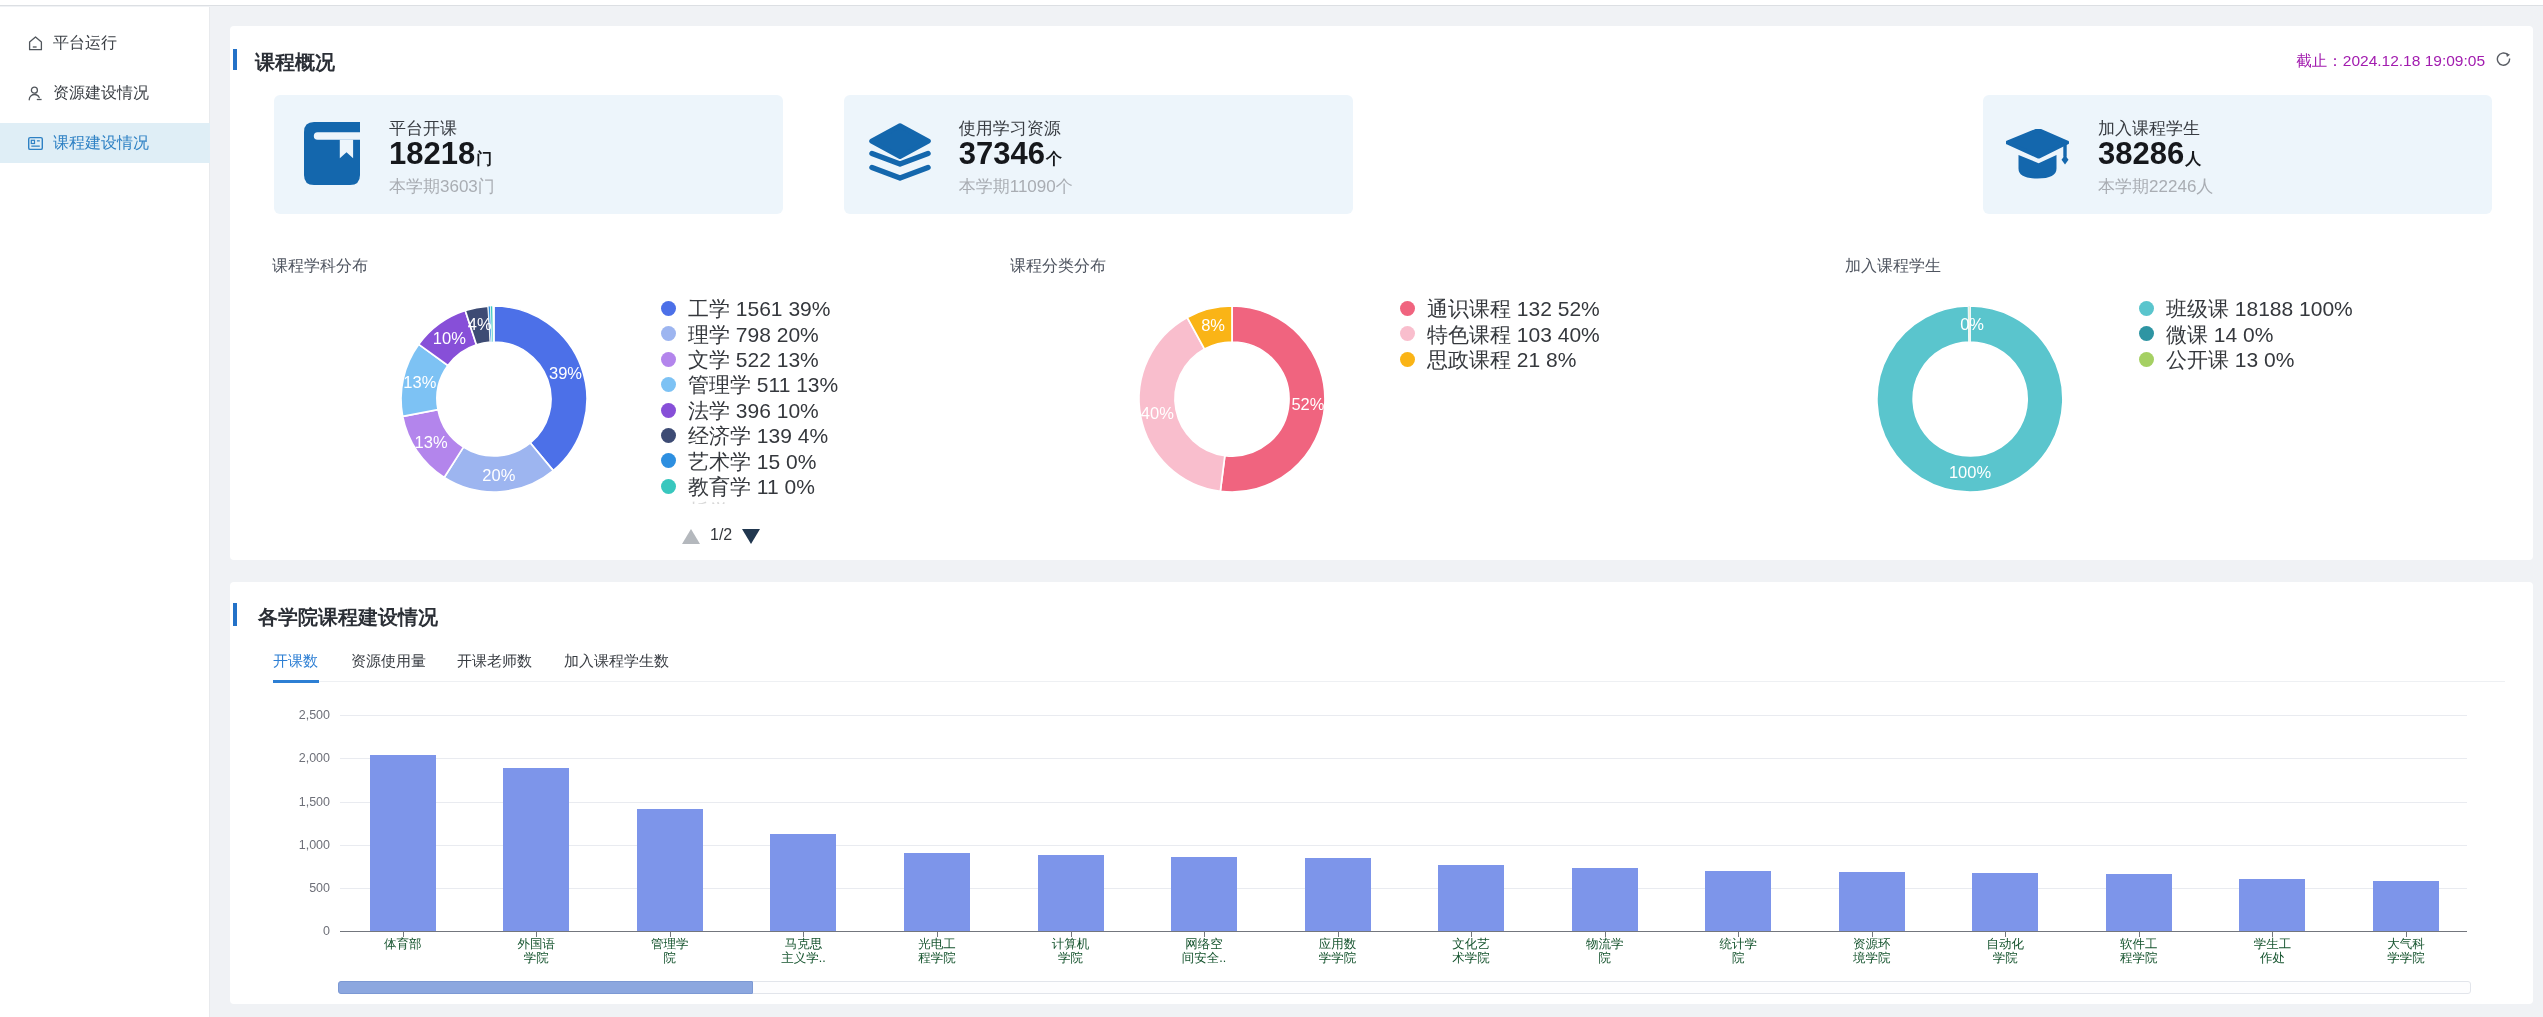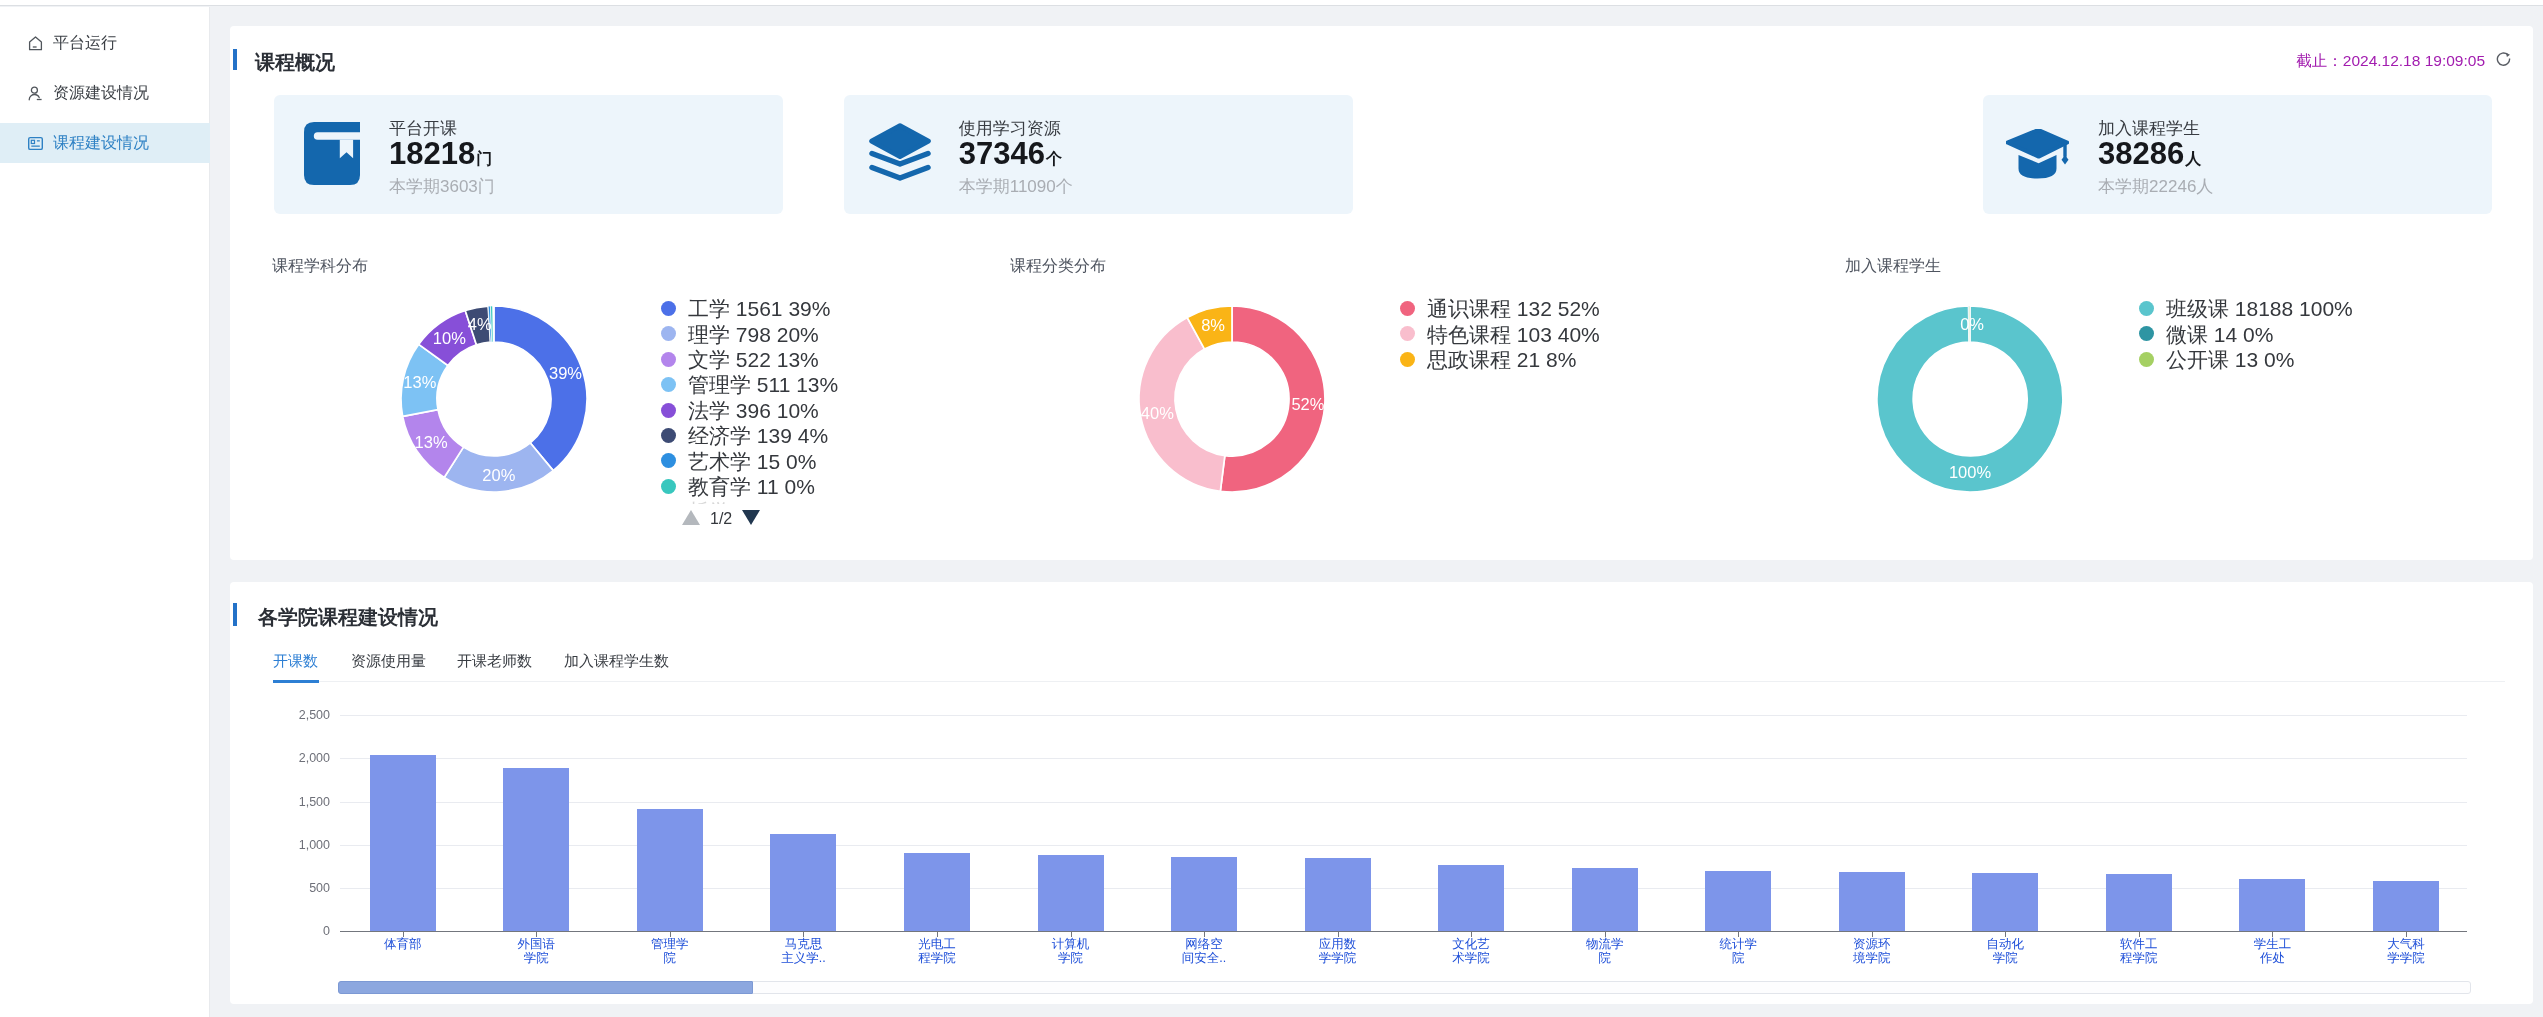--- a/index.html
+++ b/index.html
@@ -24,37 +24,37 @@
   background:#EDF5FB; border-radius:6px; }
 .sicon { position:absolute; }
 .stxt { position:absolute; left:115px; top:25px; }
 .slab { font-size:17px; line-height:17px; color:#383c42; }
 .snum { font-size:31px; font-weight:bold; color:#16181c; margin-top:5px; line-height:24px;}
 .sunit { font-size:16px; font-weight:bold; margin-left:1px; }
 .ssub { font-size:17px; line-height:17px; color:#A9ADB3; margin-top:7px; }
 .sectitle { position:absolute; top:230px; font-size:16px; color:#4f5560; }
 .lgc { position:absolute; width:15px; height:15px; border-radius:50%; }
 .lgt { position:absolute; font-size:21px; color:#35383d; line-height:25px; }
-#pager { position:absolute; left:452px; top:484px; display:flex; align-items:flex-start; }
+#pager { position:absolute; left:452px; top:500px; display:flex; align-items:flex-end; }
 .tri-up { width:0; height:0; border-left:9px solid transparent;
   border-right:9px solid transparent; border-bottom:15px solid #b4b8bd; }
 .tri-down { width:0; height:0; border-left:9px solid transparent;
   border-right:9px solid transparent; border-top:15px solid #21374F; }
 #pgtext { font-size:16px; color:#35383d; margin:0 10px; }
 .tab { position:absolute; top:70px; font-size:15px; color:#383c42; }
 .tab.act { color:#2D7FD4; }
 #tabline { position:absolute; left:43px; top:99px; width:2232px; height:1px; background:#eef0f3; }
 #tabu { position:absolute; left:43px; top:98px; width:46px; height:2.5px; background:#2D7FD4; }
 .grid { position:absolute; left:110px; width:2127px; height:1px; background:#e9ebf0; }
 #axis { position:absolute; left:110px; top:349px; width:2127px; height:1px; background:#73767d; }
 .ylab { position:absolute; left:0; width:100px; text-align:right; font-size:12.5px; color:#6E7079; }
 .bar { position:absolute; width:66px; background:#7D95EA; }
 .tick { position:absolute; top:350px; width:1px; height:5px; background:#73767d; }
 .xlab { position:absolute; top:356px; width:80px; text-align:center;
-  font-size:12.5px; line-height:13.5px; color:#1d4ed8; }
+  font-size:12.5px; line-height:13.5px; color:#14532d; }
 #dztrack { position:absolute; left:108px; top:399px; width:2133px; height:13px;
   background:#fdfdfe; border:1px solid #e2e5eb; border-radius:3px; }
 #dzfill { position:absolute; left:108px; top:399px; width:415px; height:13px;
   background:#8CA7DF; border:1px solid #7C99D4; border-radius:3px 1px 1px 3px; }
 </style></head>
 <body>
 <div id="topbar"></div>
 <div id="sidebar">
   <div class="mitem" style="top:16px"><svg width="17" height="17" viewBox="0 0 17 17">
 <path d="M2.6 7 L8.5 2 L14.4 7 V14.7 H2.6 Z" fill="none" stroke="#51565c" stroke-width="1.3" stroke-linejoin="round"></path>

